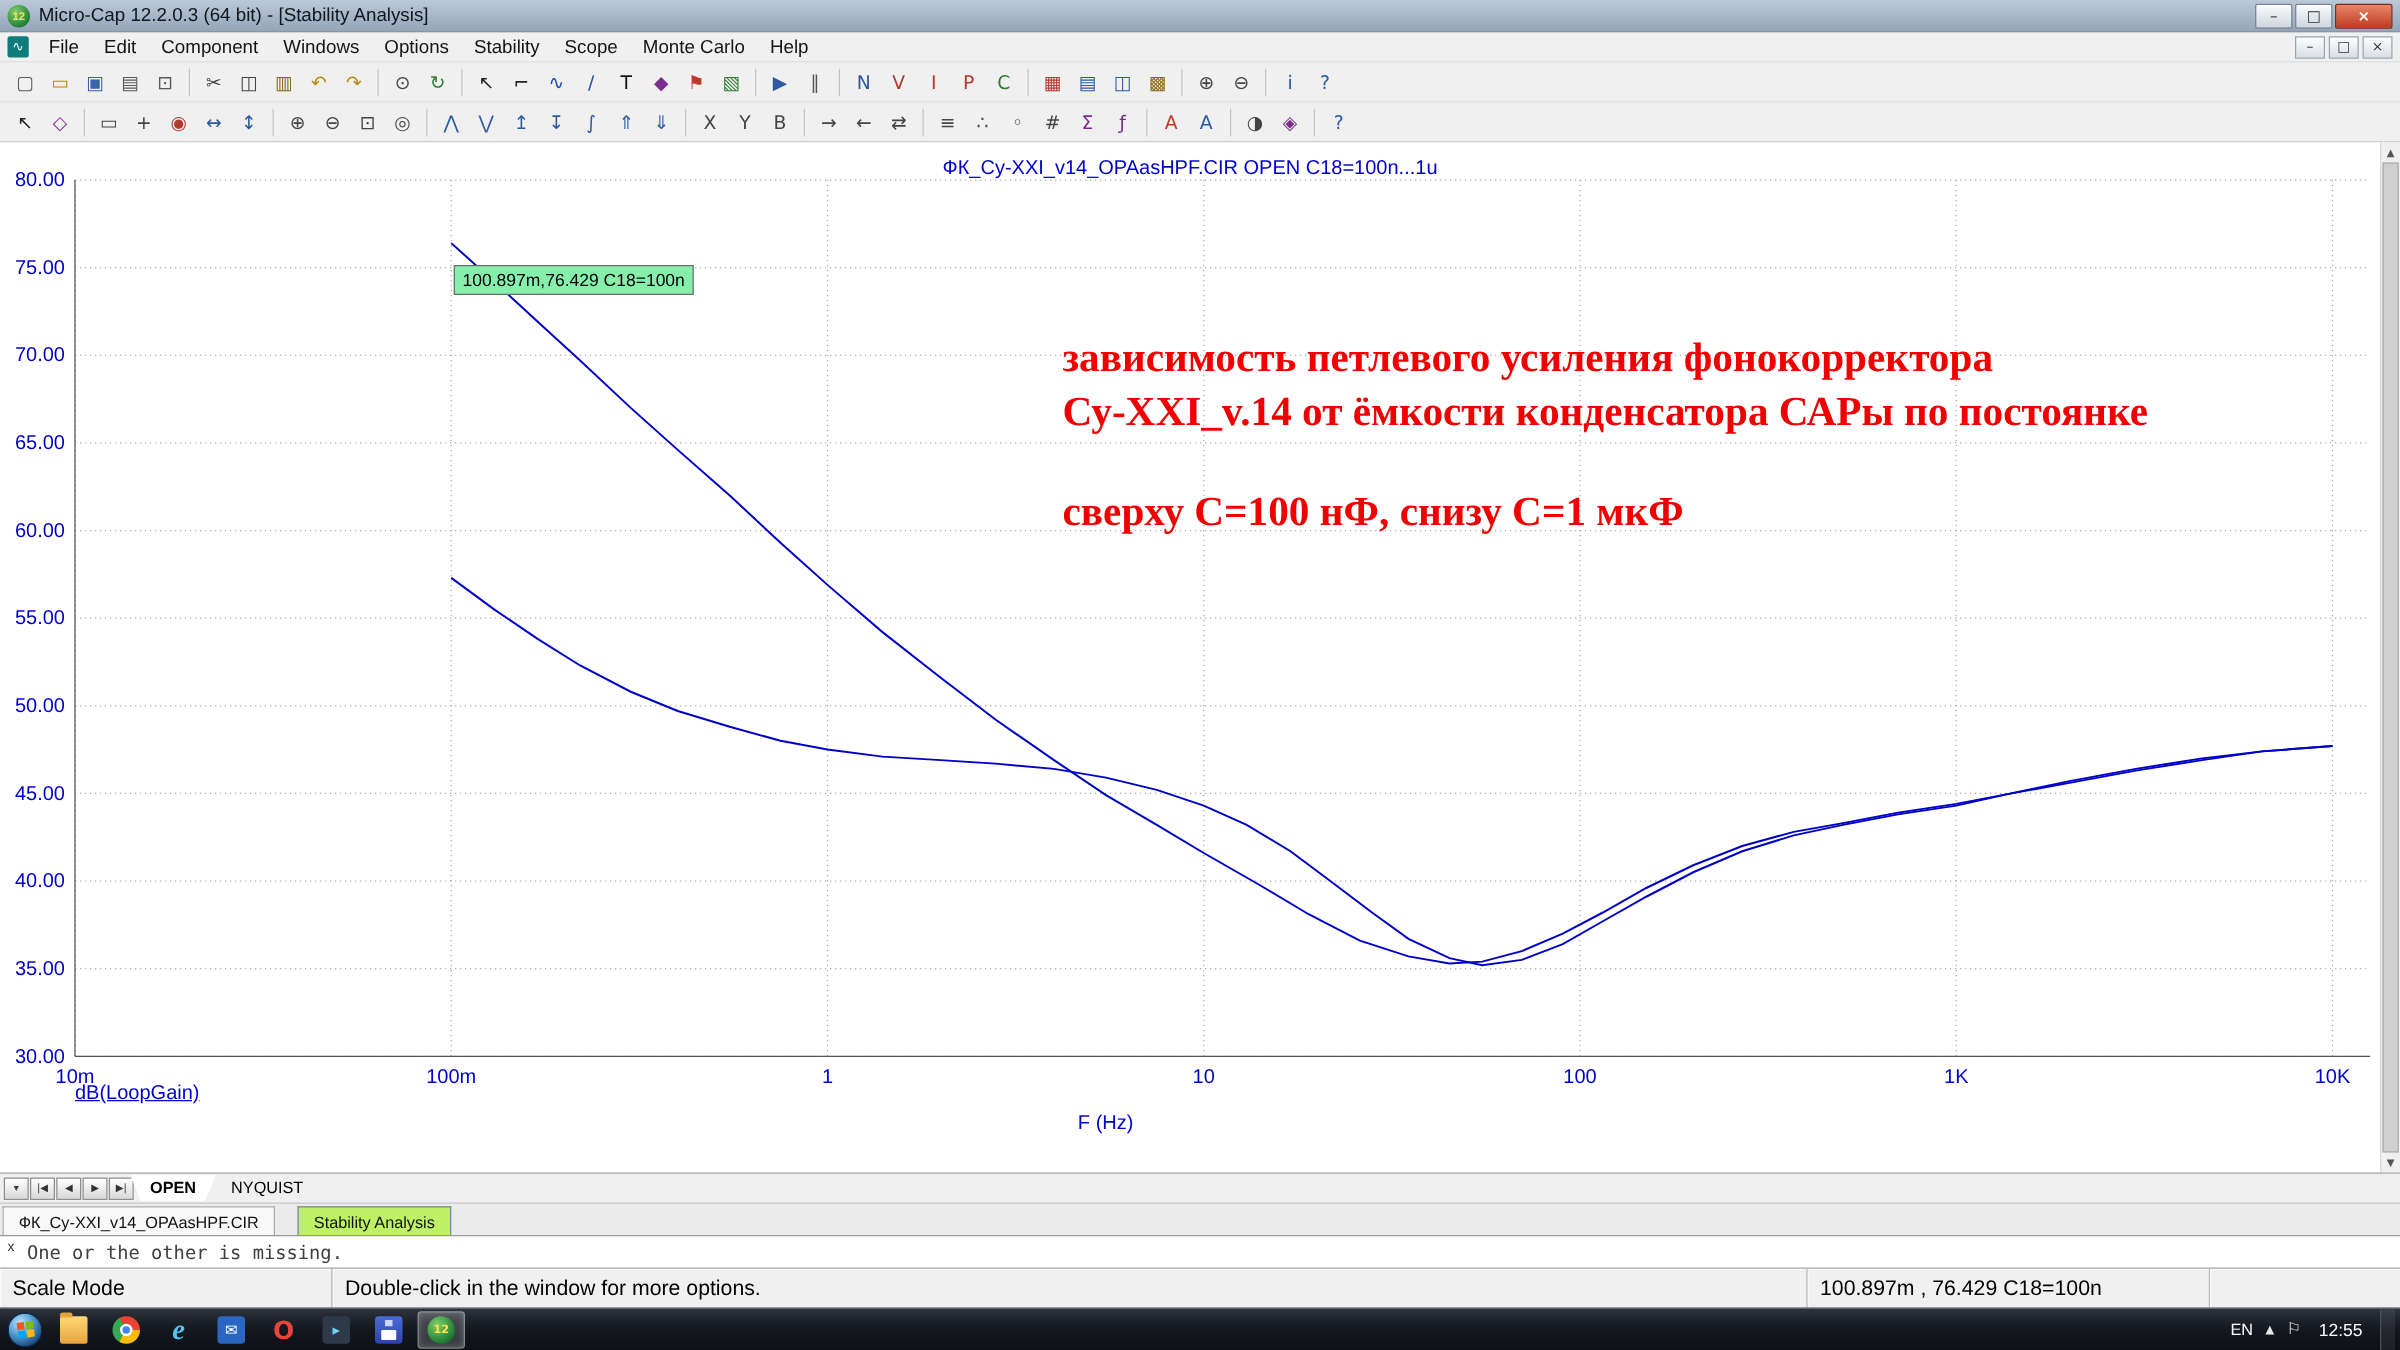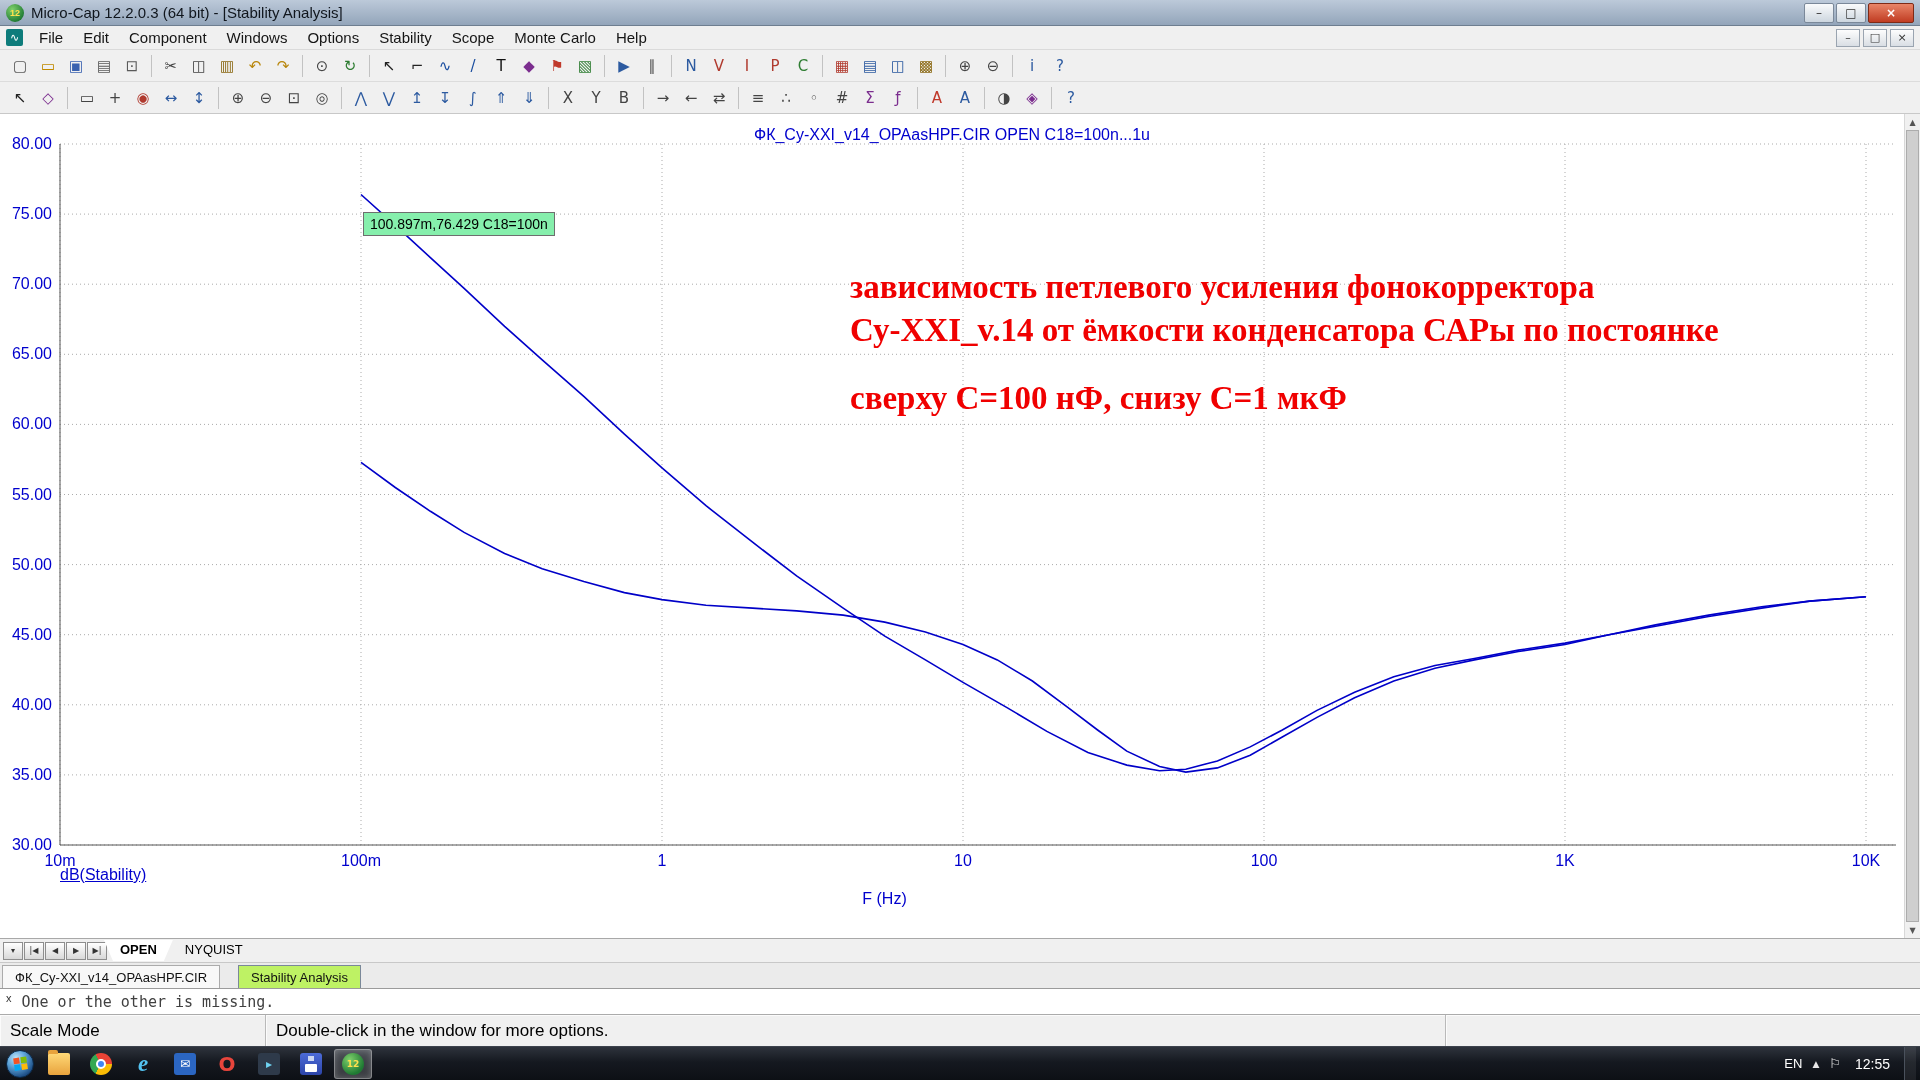--- a/index.html
+++ b/index.html
@@ -56,21 +56,21 @@
     font-size:16px; }
   .legend { position:absolute; top:752px; left:60px; font-size:16px;
     text-decoration:underline; }
   .xlabel { position:absolute; top:776px; left:0; width:1769px; text-align:center;
     font-size:16px; }
   .tooltip-box { position:absolute; top:98px; left:363px; background:#86efac;
     border:1px solid #6E6E6E; font-size:14px; color:#000; padding:3px 6px;
     white-space:nowrap; }
   .red-note { position:absolute; left:850px; font-family:"Liberation Serif", serif;
     font-weight:bold; font-size:33px; white-space:nowrap; }
-  .rn1 { top:155px; } .rn2 { top:198px; } .rn3 { top:266px; }
+  .rn1 { top:155px; } .rn2 { top:198px; } .rn3 { top:278px; }
   .v-scroll { position:absolute; top:0; right:0; width:16px; height:824px;
     background:#F0F0F0; border-left:1px solid #D8D8D8; }
   .v-scroll .arrow { height:16px; font-size:8px; color:#555; display:flex;
     align-items:center; justify-content:center; font-family:"DejaVu Sans", sans-serif; }
   .v-scroll .arrow.down { position:absolute; bottom:0; left:0; right:0; }
   .v-scroll .thumb { position:absolute; top:16px; bottom:16px; left:1px; right:1px;
     background:#CFCFCF; border:1px solid #ACACAC; }
 
   
   .plot-tabs { position:absolute; top:938px; left:0; right:0; height:24px;
@@ -317,21 +317,21 @@
         <line x1="1565" y1="30" x2="1565" y2="731" stroke="#ABABAB" stroke-width="1" stroke-dasharray="1 3"></line>
         <text x="1565" y="752" text-anchor="middle" font-size="16" fill="#0000CD">1K</text>
         <line x1="1866" y1="30" x2="1866" y2="731" stroke="#ABABAB" stroke-width="1" stroke-dasharray="1 3"></line>
         <text x="1866" y="752" text-anchor="middle" font-size="16" fill="#0000CD">10K</text>
         <line x1="60" y1="30" x2="60" y2="731" stroke="#555555" stroke-width="1"></line>
         <line x1="60" y1="731" x2="1896" y2="731" stroke="#555555" stroke-width="1"></line>
         <polyline points="361.0,80.5 395.3,111.3 430.4,143.6 464.1,174.4 504.6,212.3 542.2,245.9 583.8,282.4 624.4,320.2 662.0,353.9 706.0,391.7 752.6,428.2 796.6,461.8 843.2,494.1 884.8,522.1 925.4,545.9 963.0,568.4 1007.0,593.6 1046.9,617.4 1087.9,638.5 1126.8,651.1 1159.6,656.7 1185.8,655.3 1217.4,646.9 1250.2,632.9 1282.3,616.0 1317.0,596.4 1354.6,578.2 1393.8,562.8 1435.0,551.5 1474.4,544.5 1518.4,536.1 1565.0,529.1 1609.0,520.7 1655.6,510.9 1708.6,501.1 1761.6,492.7 1809.7,487.1 1866.0,482.8" fill="none" stroke="#0000C8" stroke-width="1.6"></polyline>
         <polyline points="361.0,348.3 395.3,373.5 430.4,397.3 464.1,418.4 504.6,439.4 542.2,454.8 583.8,467.4 624.4,478.6 662.0,485.6 706.0,491.3 752.6,494.1 796.6,496.9 843.2,501.1 884.8,508.1 925.4,517.9 963.0,530.5 997.3,545.9 1032.4,567.0 1066.1,592.2 1097.6,616.0 1126.8,637.1 1159.6,652.5 1185.8,658.1 1217.4,653.9 1250.2,641.3 1282.3,623.0 1317.0,603.4 1354.6,583.8 1393.8,567.0 1435.0,554.3 1474.4,545.9 1518.4,537.5 1565.0,530.5 1609.0,520.7 1655.6,512.3 1708.6,502.5 1761.6,494.1 1809.7,487.1 1866.0,482.8" fill="none" stroke="#0000C8" stroke-width="1.6"></polyline>
       </svg>
     <div class="plot-title blue-text" style="color: rgb(0, 0, 205);">ФК_Су-XXI_v14_OPAasHPF.CIR OPEN C18=100n...1u</div>
-    <div class="legend blue-text" style="color: rgb(0, 0, 205);">dB(Stability)</div>
+    <div class="legend blue-text" style="color: rgb(0, 0, 205);">dB(LoopGain)</div>
     <div class="xlabel blue-text" style="color: rgb(0, 0, 205);">F (Hz)</div>
     <div class="tooltip-box">100.897m,76.429 C18=100n</div>
     <div class="red-note rn1" style="color: rgb(240, 0, 0);">зависимость петлевого усиления фонокорректора</div>
     <div class="red-note rn2" style="color: rgb(240, 0, 0);">Су-XXI_v.14 от ёмкости конденсатора САРы по постоянке</div>
     <div class="red-note rn3" style="color: rgb(240, 0, 0);">сверху С=100 нФ, снизу С=1 мкФ</div>
     <div class="v-scroll">
       <div class="arrow up">▲</div>
       <div class="thumb"></div>
       <div class="arrow down">▼</div>
     </div>
@@ -353,20 +353,21 @@
     </div>
 
   <div class="message-panel">
     <span class="msg-close">x</span>
     <span class="msg-text">One or the other is missing.</span>
   </div>
 
   <div class="statusbar">
     <div class="sb-panel sb-mode">Scale Mode</div>
     <div class="sb-panel sb-hint">Double-click in the window for more options.</div>
+    <div class="sb-panel sb-readout">100.897m , 76.429 C18=100n</div>
     <div class="sb-panel sb-rest"></div>
   </div>
 
   <div class="taskbar">
     <div class="start-orb">
       <svg width="15" height="15" viewBox="0 0 16 16">
         <g transform="rotate(-8 8 8)">
           <rect x="1" y="1.5" width="6.3" height="6.3" fill="#F35325"></rect>
           <rect x="8.7" y="1.5" width="6.3" height="6.3" fill="#81BC06"></rect>
           <rect x="1" y="8.7" width="6.3" height="6.3" fill="#05A6F0"></rect>

